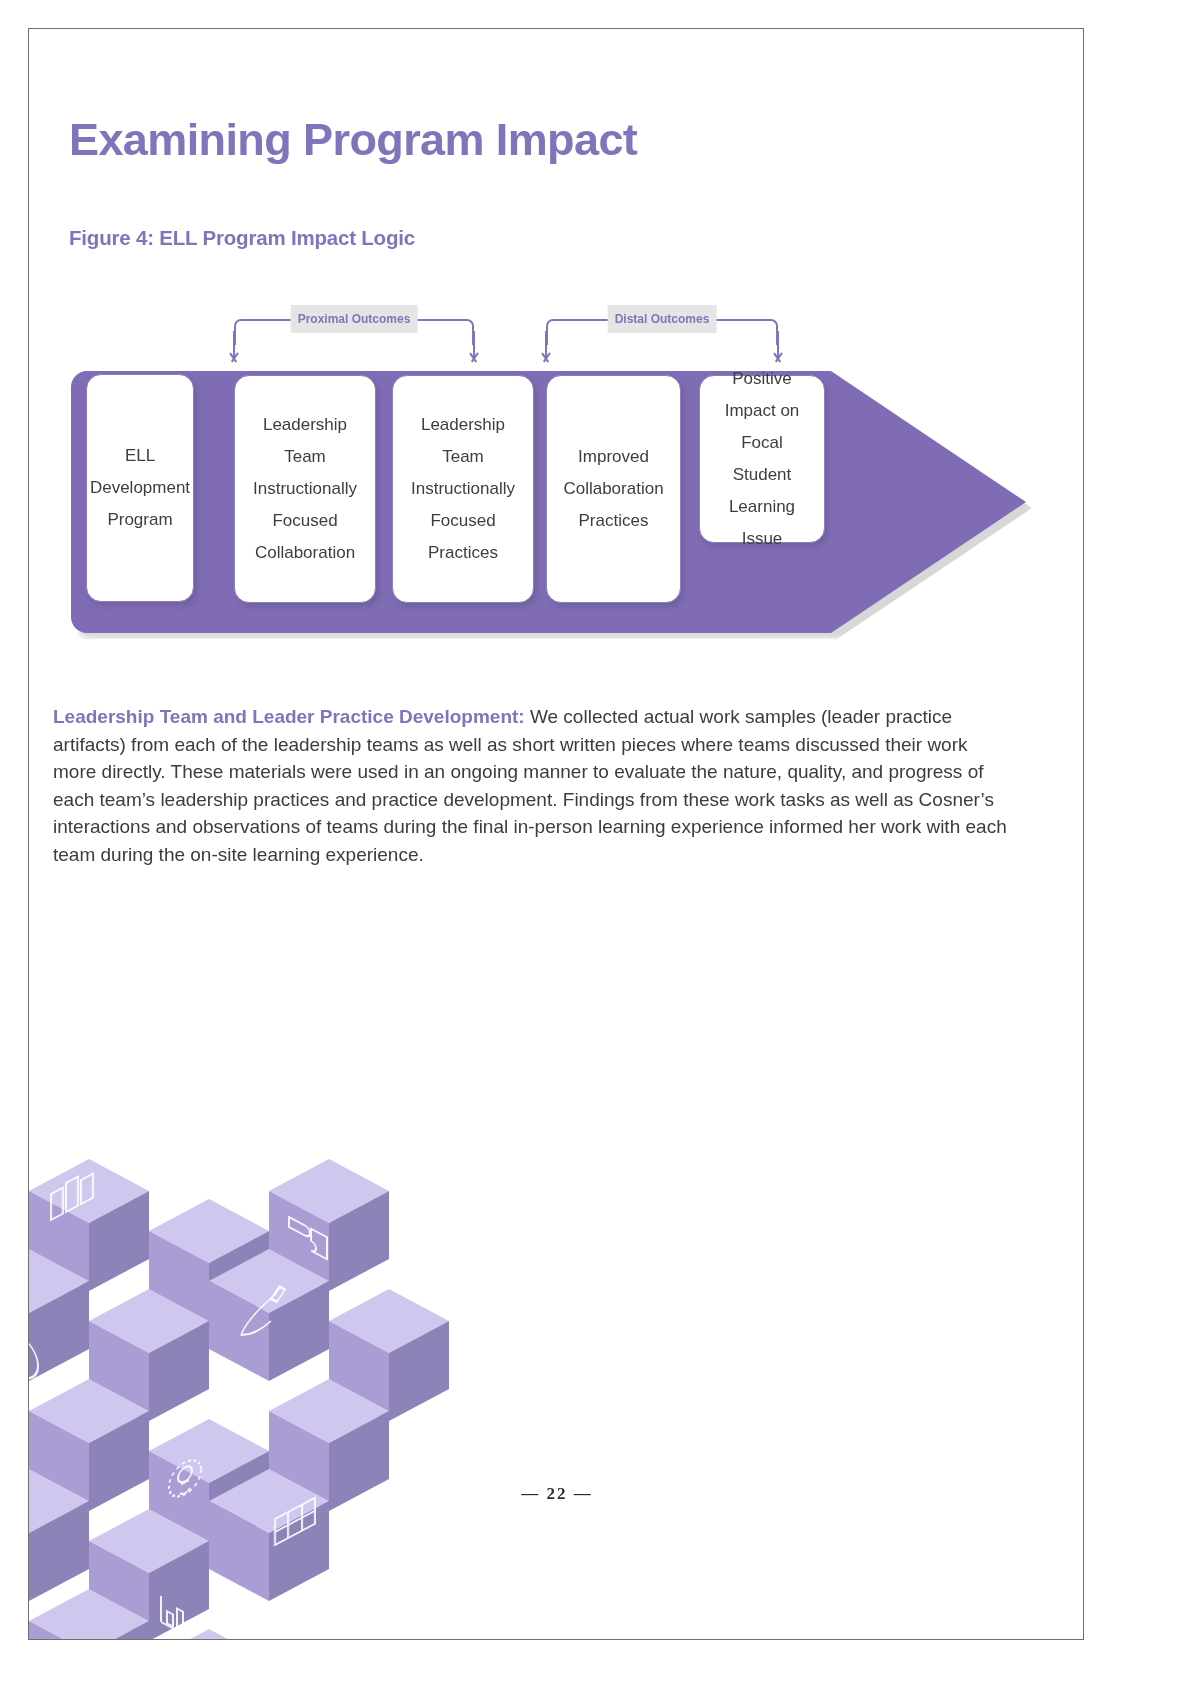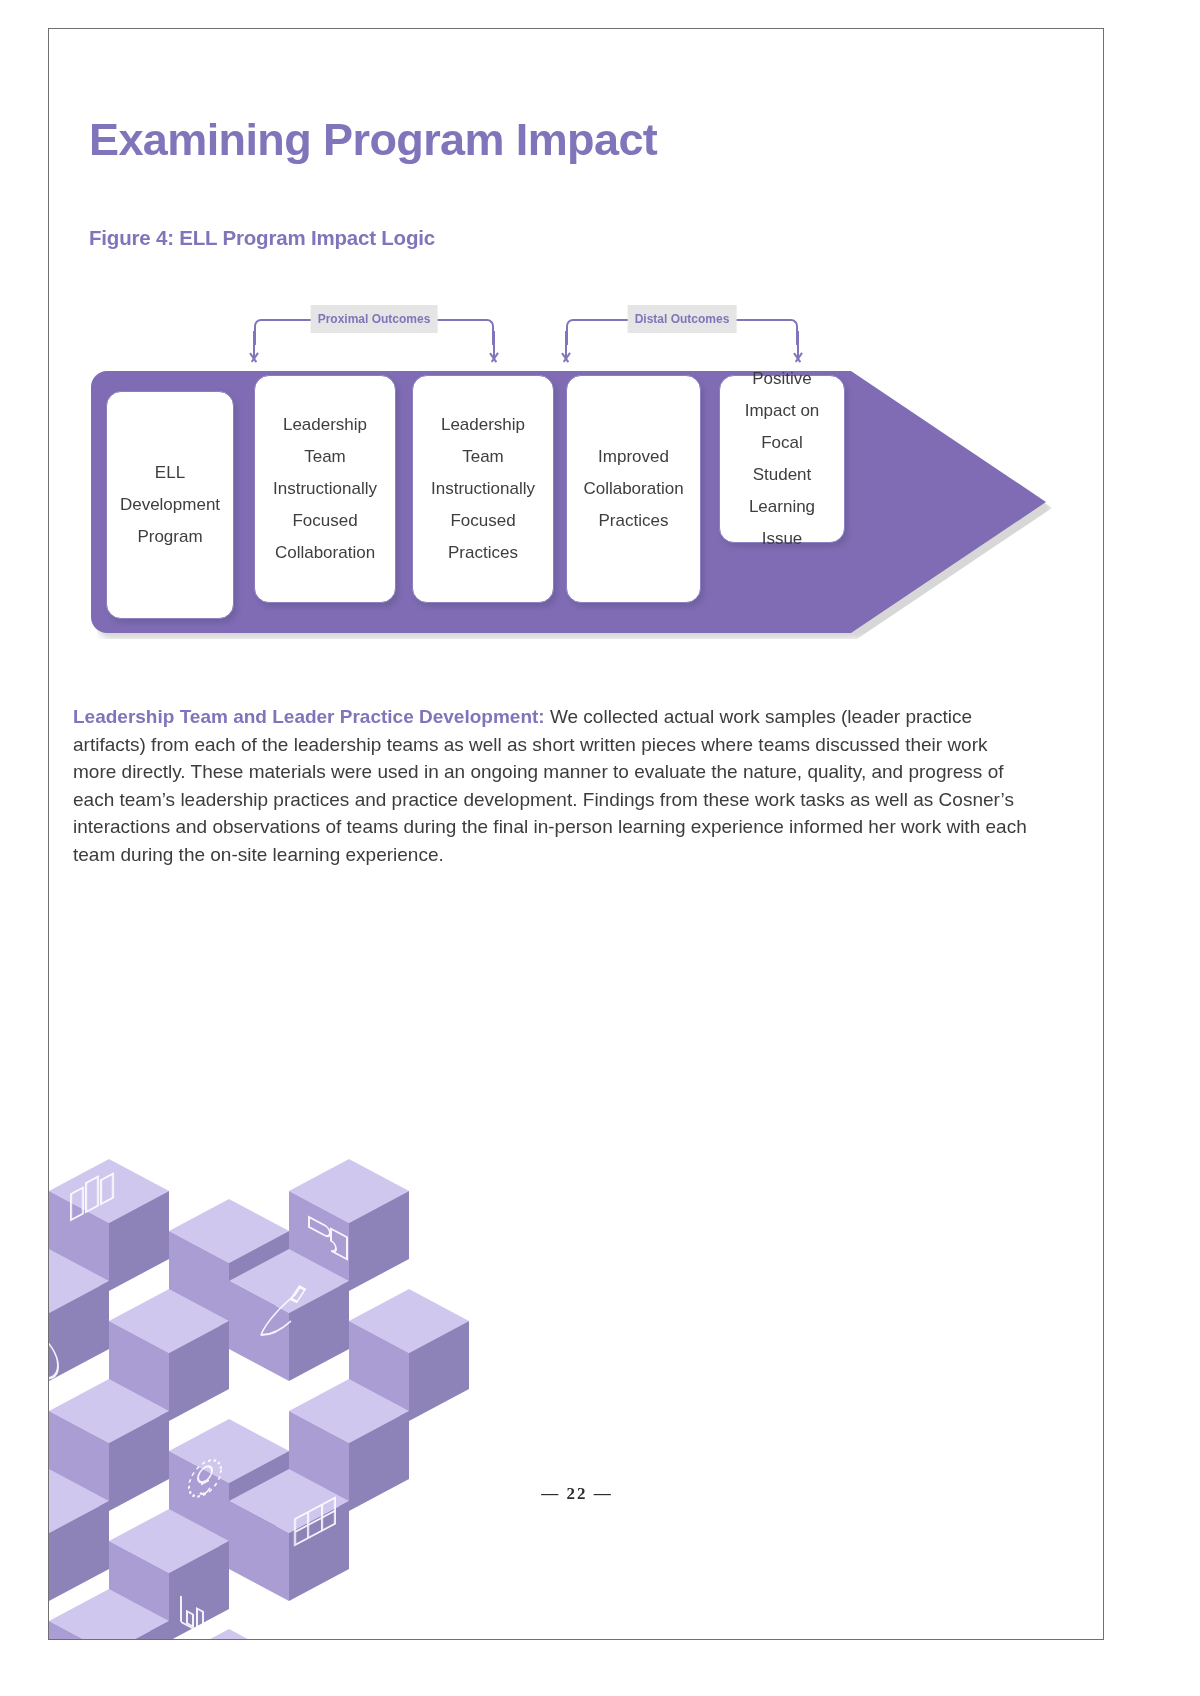--- a/index.html
+++ b/index.html
@@ -4,21 +4,21 @@
 <style>
   html,body{margin:0;padding:0;}
   body{
     width:1200px;height:1696px;background:#ffffff;
     font-family:"Liberation Sans", sans-serif;
     overflow:hidden;position:relative;
   }
   
   .page-frame{
     position:absolute;left:28px;top:28px;width:1056px;height:1612px;
-    border:1px solid #6f6f6f;background:#fff;box-sizing:border-box;margin-left:20px;
+    border:1px solid #6f6f6f;background:#fff;box-sizing:border-box;
   }
   .page-inner{position:absolute;inset:0;overflow:hidden;}
 
   
   .page-title{
     position:absolute;left:40px;top:85px;
     font-size:45px;font-weight:bold;color:#8075bb;
     letter-spacing:-0.6px;white-space:nowrap;
   }
   .fig-caption{
@@ -132,21 +132,21 @@
           <div class="head"></div>
     </div>
     <div class="down-arrow" style="left:742px;top:40px;">
       <div class="stem"></div>
           <div class="head"></div>
     </div>
 
     <div class="banner-shadow"></div>
     <div class="banner"></div>
 
-    <div class="node" style="left:57px;top:100px;width:128px;height:228px;align-items:center;">
+    <div class="node" style="left:57px;top:83px;width:108px;height:228px;align-items:center;">
       <div class="txt">
         <span>ELL</span><br>
         <span>Development</span><br>
         <span>Program</span>
       </div>
     </div>
 
     <div class="node" style="left:205px;top:84px;width:142px;height:228px;">
       <div class="txt">
         <span>Leadership</span><br>

